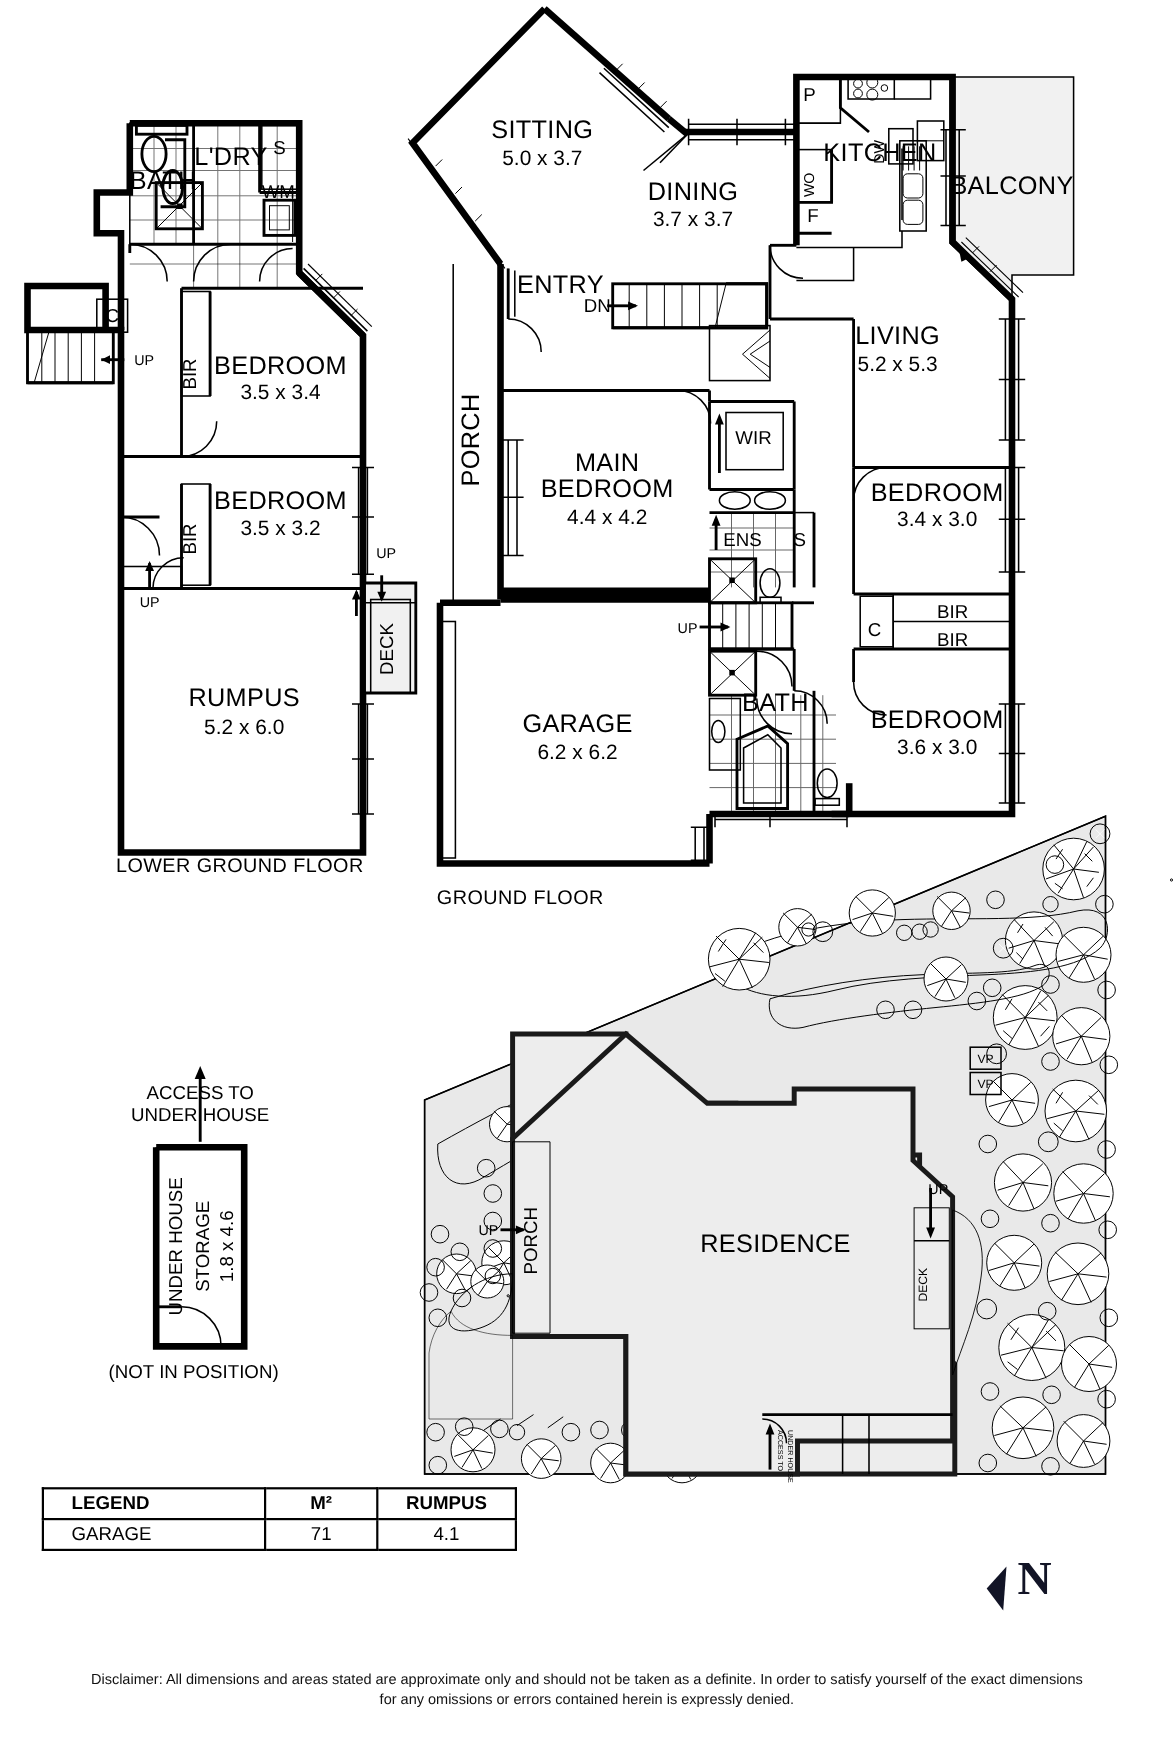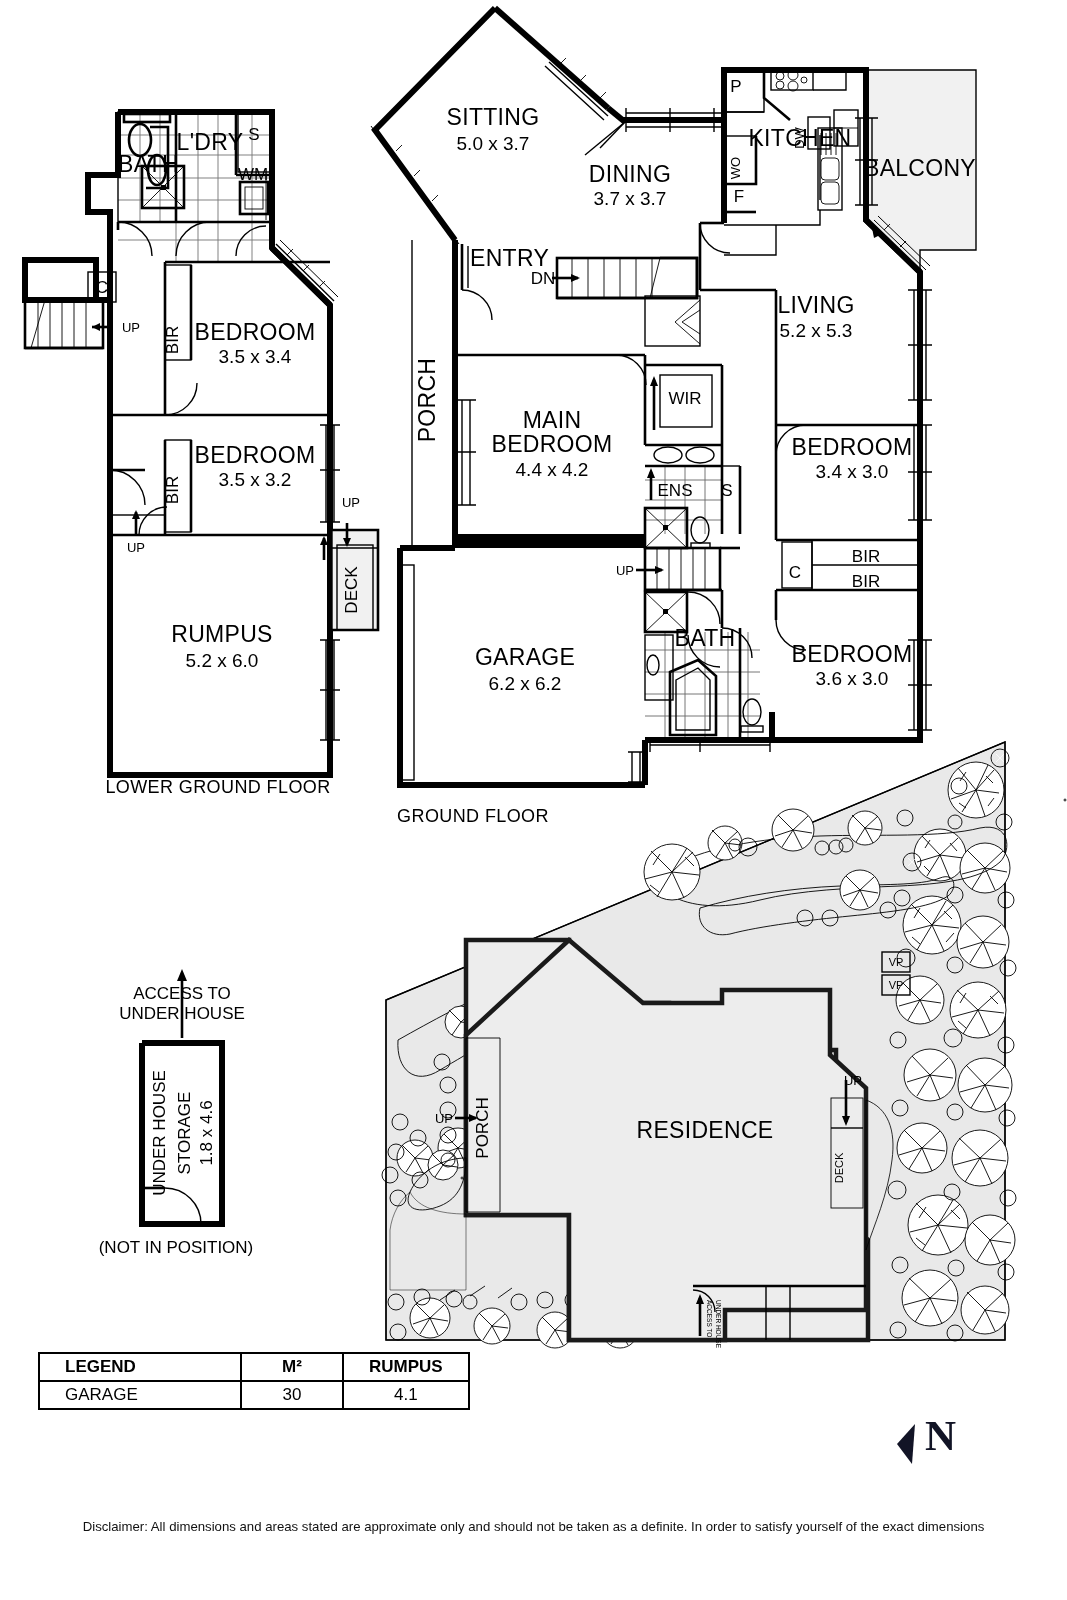--- a/index.html
+++ b/index.html
@@ -776,28 +776,29 @@
   <thead>
     <tr>
       <th class="lcell-name">LEGEND</th>
       <th class="lcell-num">M²</th>
       <th class="lcell-num">RUMPUS</th>
     </tr>
   </thead>
   <tbody>
     <tr>
       <td class="lcell-name">GARAGE</td>
-      <td class="lcell-num">30</td>
+      <td class="lcell-num">71</td>
       <td class="lcell-num">4.1</td>
     </tr>
   </tbody>
 </table>
 
 <div class="north">
   <svg width="30" height="52" viewBox="0 0 30 52">
     <path d="M4 26 L22 6 L19 46 Z" fill="#121426"></path>
   </svg>
   <div class="north-n">N</div>
 </div>
 
 <div class="disclaimer">
   <div>Disclaimer: All dimensions and areas stated are approximate only and should not be taken as a definite. In order to satisfy yourself of the exact dimensions</div>
+  <div>for any omissions or errors contained herein is expressly denied.</div>
 </div>
 
 </body></html>

